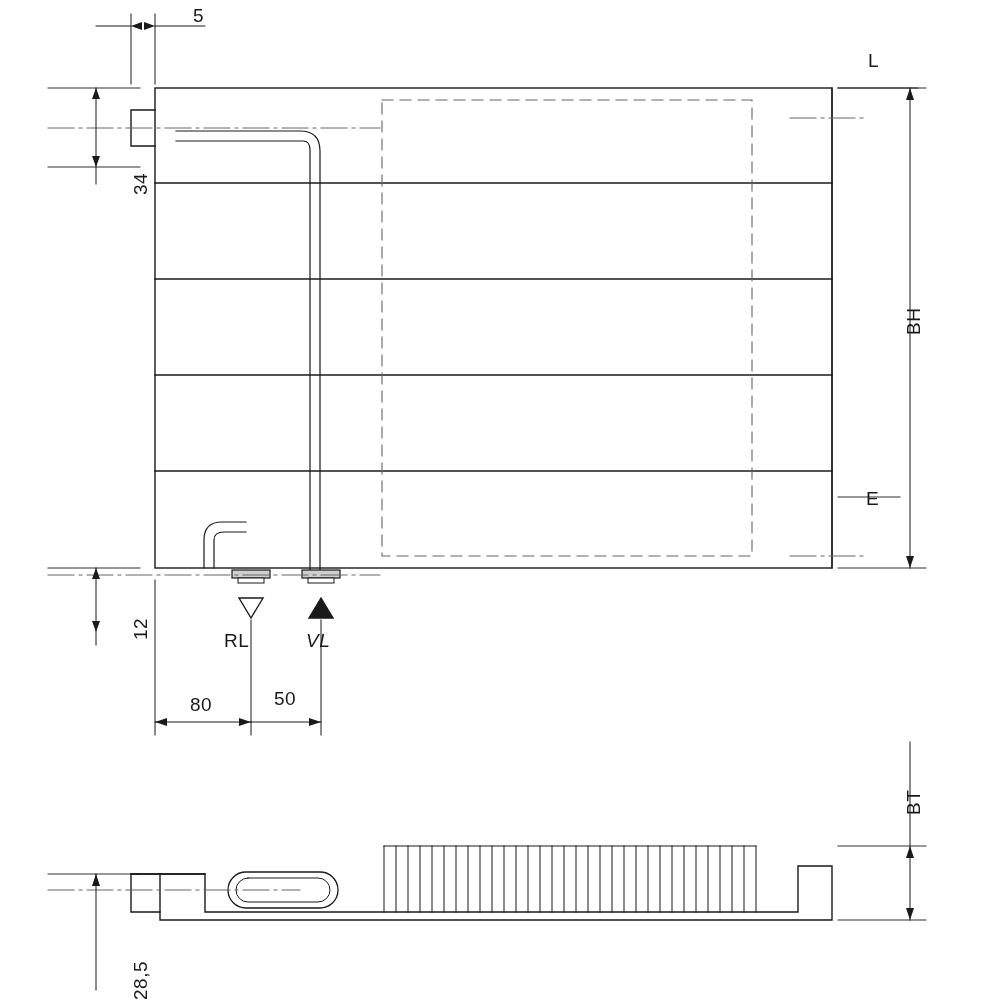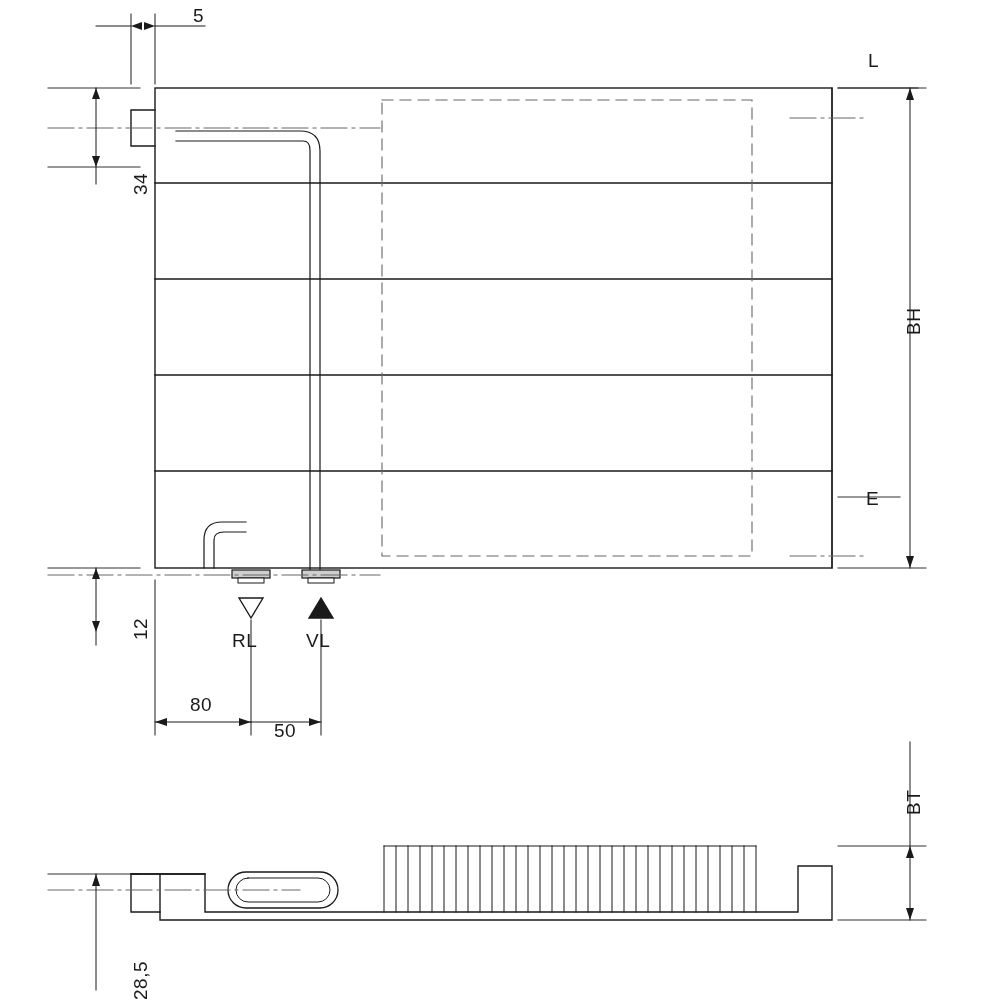--- a/index.html
+++ b/index.html
@@ -177,24 +177,24 @@
         <polygon points="96,874 92,886 100,886" fill="#1a1a1a" stroke="none"></polygon>
         <line x1="48" y1="874" x2="140" y2="874" stroke-width="0.9"></line>
       </g>
     </g>
   </svg>
 
   <div class="lbl" style="left:193px; top:5px;">5</div>
   <div class="lbl rot" style="left:130px; top:195px;">34</div>
   <div class="lbl rot" style="left:130px; top:640px;">12</div>
   <div class="lbl" style="left:190px; top:694px;">80</div>
-  <div class="lbl" style="left:274px; top:720px;">50</div>
+  <div class="lbl" style="left:274px; top:688px;">50</div>
   <div class="lbl rot" style="left:130px; top:1000px;">28,5</div>
 
   <div class="lbl" style="left:868px; top:50px;">L</div>
   <div class="lbl rot" style="left:903px; top:335px;">BH</div>
   <div class="lbl" style="left:866px; top:488px;">E</div>
   <div class="lbl rot" style="left:903px; top:815px;">BT</div>
 
-  <div class="lbl" style="left:232px; top:630px;">RL</div>
-  <div class="lbl" style="left:306px; top:630px;">VL</div>
+  <div class="lbl" style="left:224px; top:630px;">RL</div>
+  <div class="lbl" style="left:306px; top:630px;font-style:italic;">VL</div>
 
 </div>
 
 </body></html>

